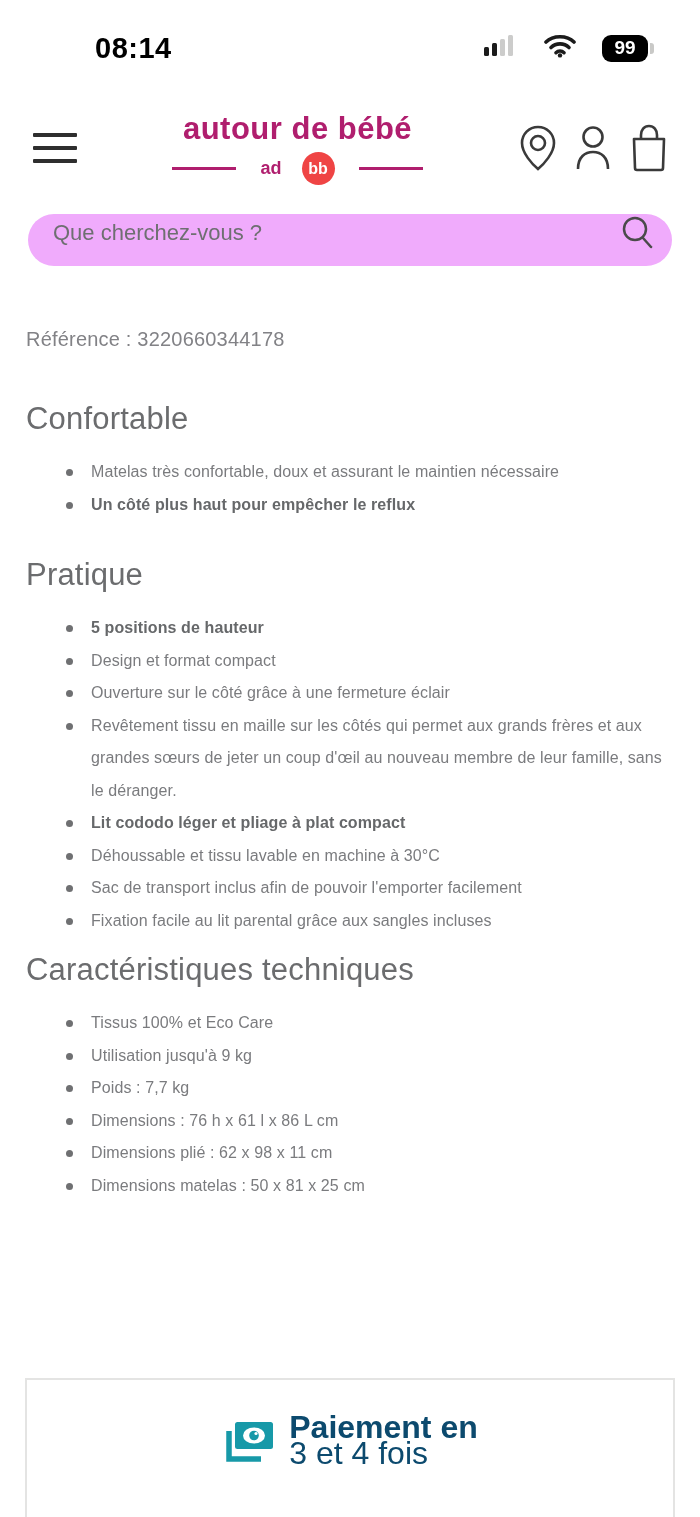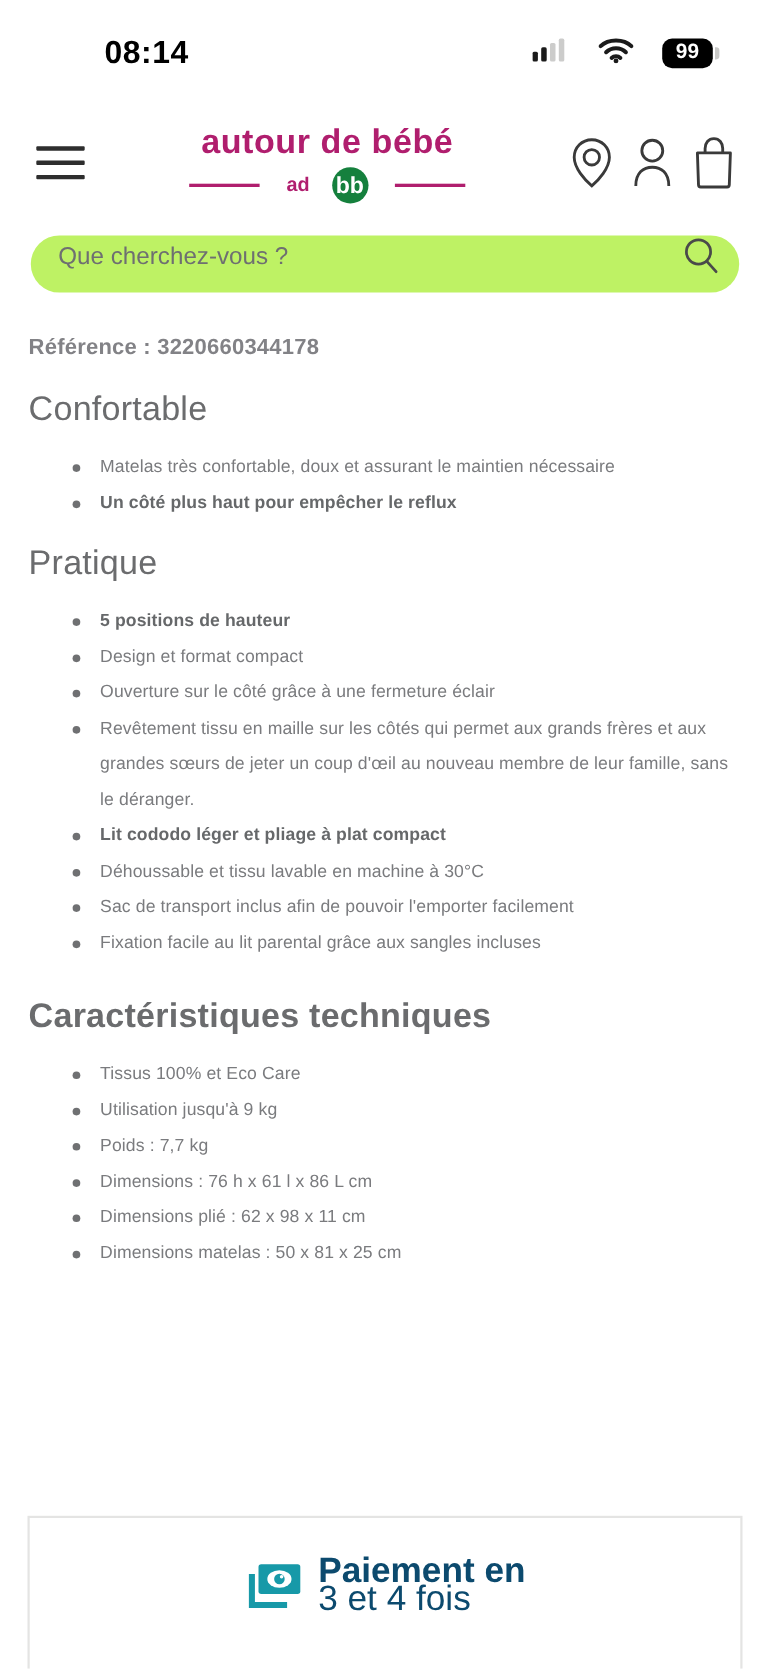--- a/index.html
+++ b/index.html
@@ -33,48 +33,48 @@
   }
   .hamburger { width:44px; display:flex; flex-direction:column; gap:9px;
     background:none; border:none; cursor:pointer; }
   .hamburger span { display:block; height:4px; background:#2e2e2e; border-radius:1px; }
   .logo { text-align:center; cursor:pointer; }
   .logo-text { font-size:31px; font-weight:bold; color:#b01e6e; letter-spacing:0.5px; }
   .logo-sub { display:flex; align-items:center; justify-content:center; gap:24px; margin-top:5px; }
   .logo-sub .rule { width:64px; height:3px; background:#b01e6e; }
   .logo-sub .ad { color:#b01e6e; font-size:18px; font-weight:bold; }
   .logo-sub .bb {
-    width:33px; height:33px; border-radius:50%; background:#15803d; color:#fff;
-    font-size:21px; font-weight:bold; display:flex; align-items:center; justify-content:center;
+    width:33px; height:33px; border-radius:50%; background:#ef4444; color:#fff;
+    font-size:16px; font-weight:bold; display:flex; align-items:center; justify-content:center;
     margin-left:-4px;
   }
   .header-icons { display:flex; align-items:center; gap:15px; }
   .hicon { background:none; border:none; cursor:pointer; padding:0; line-height:0; }
 
   
   .search-bar {
-    margin:28px 28px 0 28px; height:52px; background:#bef264; border-radius:26px;
+    margin:28px 28px 0 28px; height:52px; background:#f0abfc; border-radius:26px;
     display:flex; align-items:center; padding:0 18px 14px 25px;
   }
   .search-bar input {
     flex:1; border:none; background:transparent; outline:none;
     font-size:22px; color:#56575a; font-family:"Liberation Sans", sans-serif;
   }
   .search-bar input::placeholder { color:#6e6f71; opacity:1; }
 
   
   .content { padding:0 28px 0 26px; }
-  .reference { margin-top:39px; font-size:20px; color:#828286; letter-spacing:0.2px;font-weight:bold; }
+  .reference { margin-top:62px; font-size:20px; color:#828286; letter-spacing:0.2px; }
   h2.section-title {
     font-size:31px; font-weight:normal; color:#6b6c6e; letter-spacing:0.2px;
     line-height:40px;
   }
-  .sec-confortable h2 { margin-top:24px; }
-  .sec-pratique h2 { margin-top:18px; }
-  .sec-caracteristiques h2 { margin-top:30px;font-weight:bold; }
+  .sec-confortable h2 { margin-top:48px; }
+  .sec-pratique h2 { margin-top:34px; }
+  .sec-caracteristiques h2 { margin-top:13px; }
   ul.bullets { list-style:none; margin:17px 0 0 0; padding:0 0 0 39px; }
   ul.bullets li {
     position:relative; padding-left:26px; font-size:16px; line-height:32.5px;
     color:#7a7b7e; letter-spacing:0.1px;
   }
   ul.bullets li::before {
     content:""; position:absolute; left:1px; top:13px; width:7px; height:7px;
     border-radius:50%; background:#6f7072;
   }
   ul.bullets .b { font-weight:bold; color:#66686a; }

